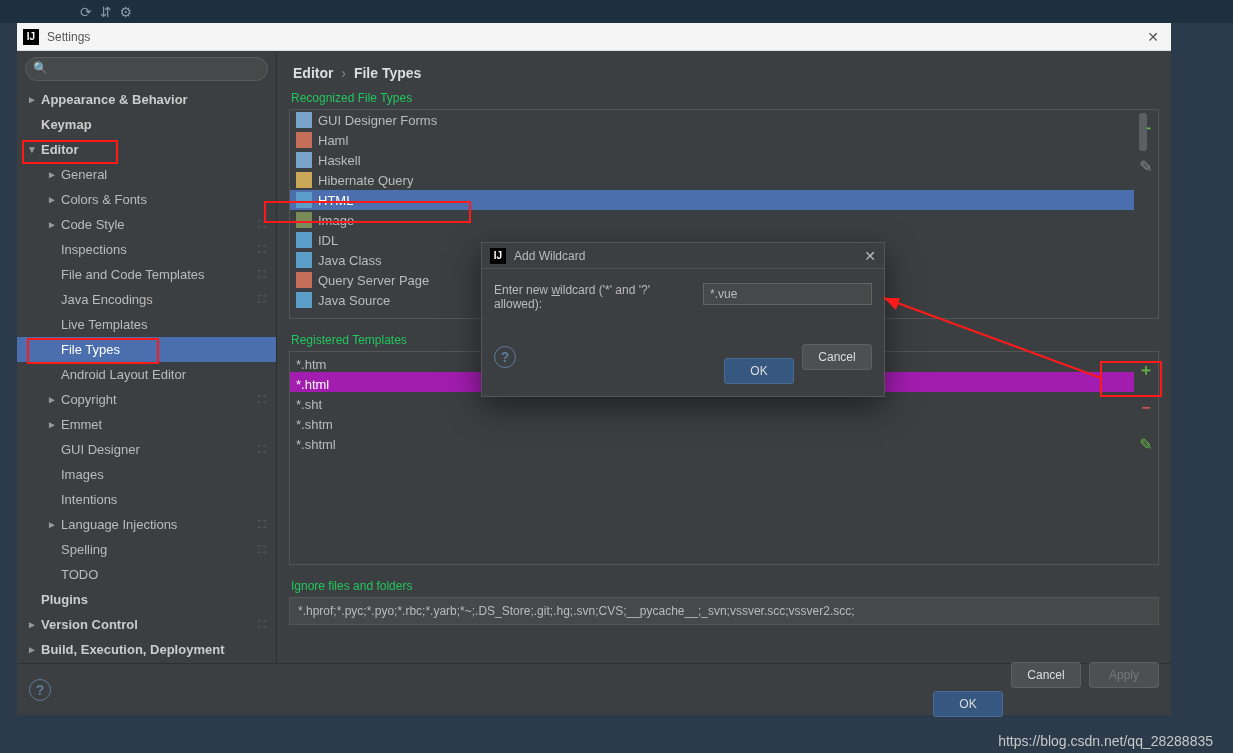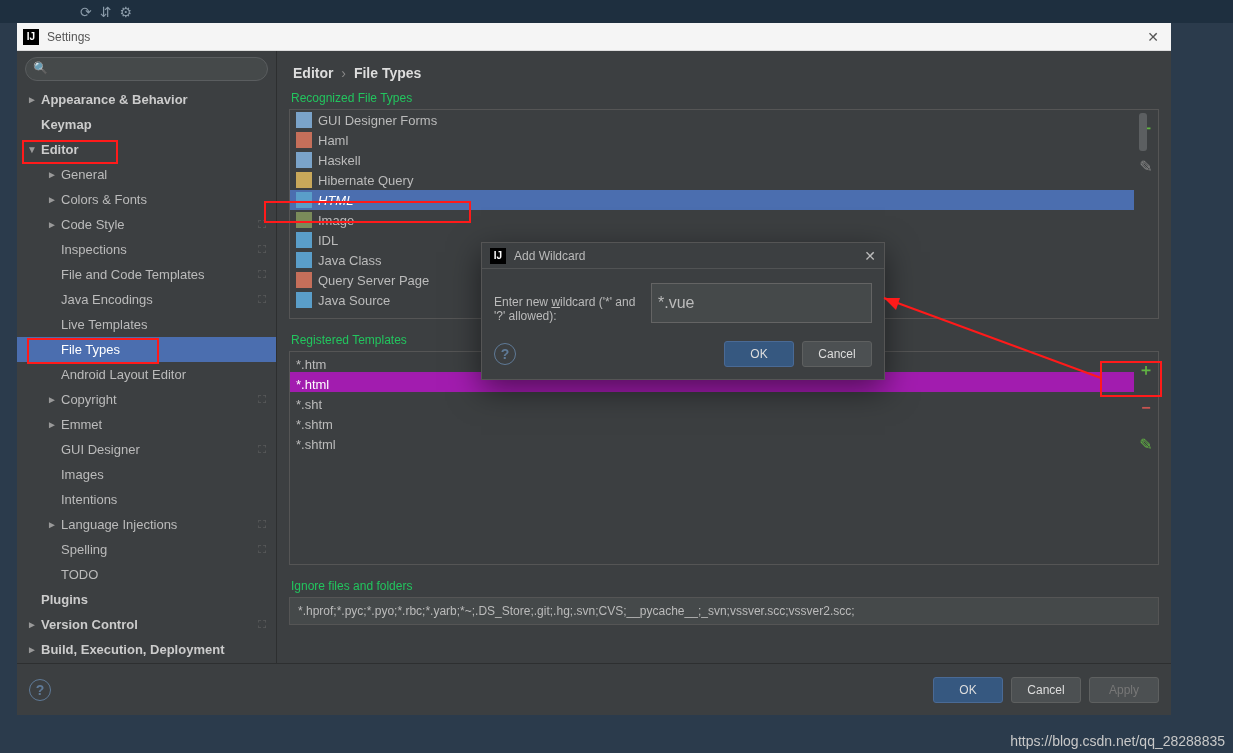--- a/index.html
+++ b/index.html
@@ -30,44 +30,44 @@
 .section-label { font-size: 12px; color: #22c55e; padding-bottom: 4px; padding-left: 2px; }
 .panel { border: 1px solid #555; background: #3c3f41; margin-bottom: 14px; display: flex; }
 .panel-list { flex: 1; overflow: hidden; }
 .panel-side { width: 24px; display: flex; flex-direction: column; align-items: center; padding-top: 8px; gap: 18px; }
 .panel-side .ico { font-size: 16px; cursor: pointer; }
 .plus-green { color: #62b543; font-weight: bold; }
 .minus-red { color: #c75450; font-weight: bold; }
 .pencil { color: #62b543; }
 .pencil-grey { color: #888; }
 .ft-row { display: flex; align-items: center; height: 20px; padding-left: 6px; color: #bbb; text-align: right; }
-.ft-row.selected { background: #4b6eaf; color: #fff; font-style: italic; }
+.ft-row.selected { background: #4b6eaf; color: #fff; }
 .ft-row .ft-icon { width: 16px; height: 16px; margin-right: 6px; display: inline-flex; align-items: center; justify-content: center; font-size: 10px; }
 .rp-list { flex: 1; }
 .rp-row { height: 20px; padding-left: 6px; display: flex; align-items: flex-end; color: #bbb; }
 .rp-row.selected { background: #a21caf; color: #fff; }
 .ignore-input { width: 100%; height: 28px; border: 1px solid #555; background: #45494a; color: #bbb; padding: 0 8px; font-size: 12px; }
 .footer { height: 52px; border-top: 1px solid #2d2f30; display: flex; align-items: center; padding: 0 12px; background: #3c3f41; }
 .help-circle { width: 22px; height: 22px; border-radius: 50%; border: 1px solid #5f7a97; color: #5f7a97; display: flex; align-items: center; justify-content: center; font-size: 14px; font-weight: bold; }
 .footer-btns { margin-left: auto; display: flex; gap: 8px; }
 .btn { height: 26px; min-width: 70px; padding: 0 14px; border: 1px solid #5e6060; background: #4c5052; color: #ddd; border-radius: 3px; cursor: pointer; font-size: 12px; }
-.btn.primary { background: #365880; border-color: #4a6a95; }
+.btn.primary { background: #365880; border-color: #4a6a95; margin-top: 29px; }
 .btn.disabled { color: #777; cursor: default; }
 .modal { position: absolute; left: 481px; top: 242px; width: 404px; background: #3c3f41; border: 1px solid #555; box-shadow: 0 10px 30px rgba(0,0,0,.5); color: #bbb; }
 .modal-title { height: 26px; display: flex; align-items: center; padding: 0 8px; background: #3c3f41; border-bottom: 1px solid #515354; }
 .modal-title .app-icon { width: 16px; height: 16px; background: #000; margin-right: 8px; display:inline-flex; align-items:center; justify-content:center; color:#fff; font-size:10px; font-weight:bold; }
 .modal-title .txt { flex: 1; font-size: 12px; color: #bbb; }
 .modal-title .close { color: #bbb; cursor: pointer; font-size: 14px; }
 .modal-body { padding: 14px 12px 10px 12px; }
-.modal-row { display: flex; align-items: flex-end; gap: 8px; }
+.modal-row { display: flex; align-items: flex-start; gap: 8px; }
 .modal-row label { font-size: 12px; }
-.modal-row input { flex: 1; height: 40px; background: #45494a; border: 1px solid #646464; color: #bbb; padding: 0 6px; font-size: 16px; }
+.modal-row input { flex: 1; height: 22px; background: #45494a; border: 1px solid #646464; color: #bbb; padding: 0 6px; font-size: 12px; }
 .modal-foot { display: flex; align-items: center; padding: 8px 12px 12px 12px; gap: 8px; }
 .modal-foot .spacer { flex: 1; }
-.watermark { position: absolute; right: 8px; bottom: 4px; color: #c8c8c8; font-size: 14px; }
+.watermark { position: absolute; right: 20px; bottom: 4px; color: #c8c8c8; font-size: 14px; }
 .scrollbar-thumb { position: absolute; right: 24px; width: 8px; height: 38px; background: #5c5f61; border-radius: 3px; }
 svg.annot { position: absolute; left: 0; top: 0; pointer-events: none; }
 .underline-w { text-decoration: underline; }
 </style>
 </head>
 <body>
 
 <div class="topbar">
   <span class="tool">⟳</span>
   <span class="tool">⇵</span>

